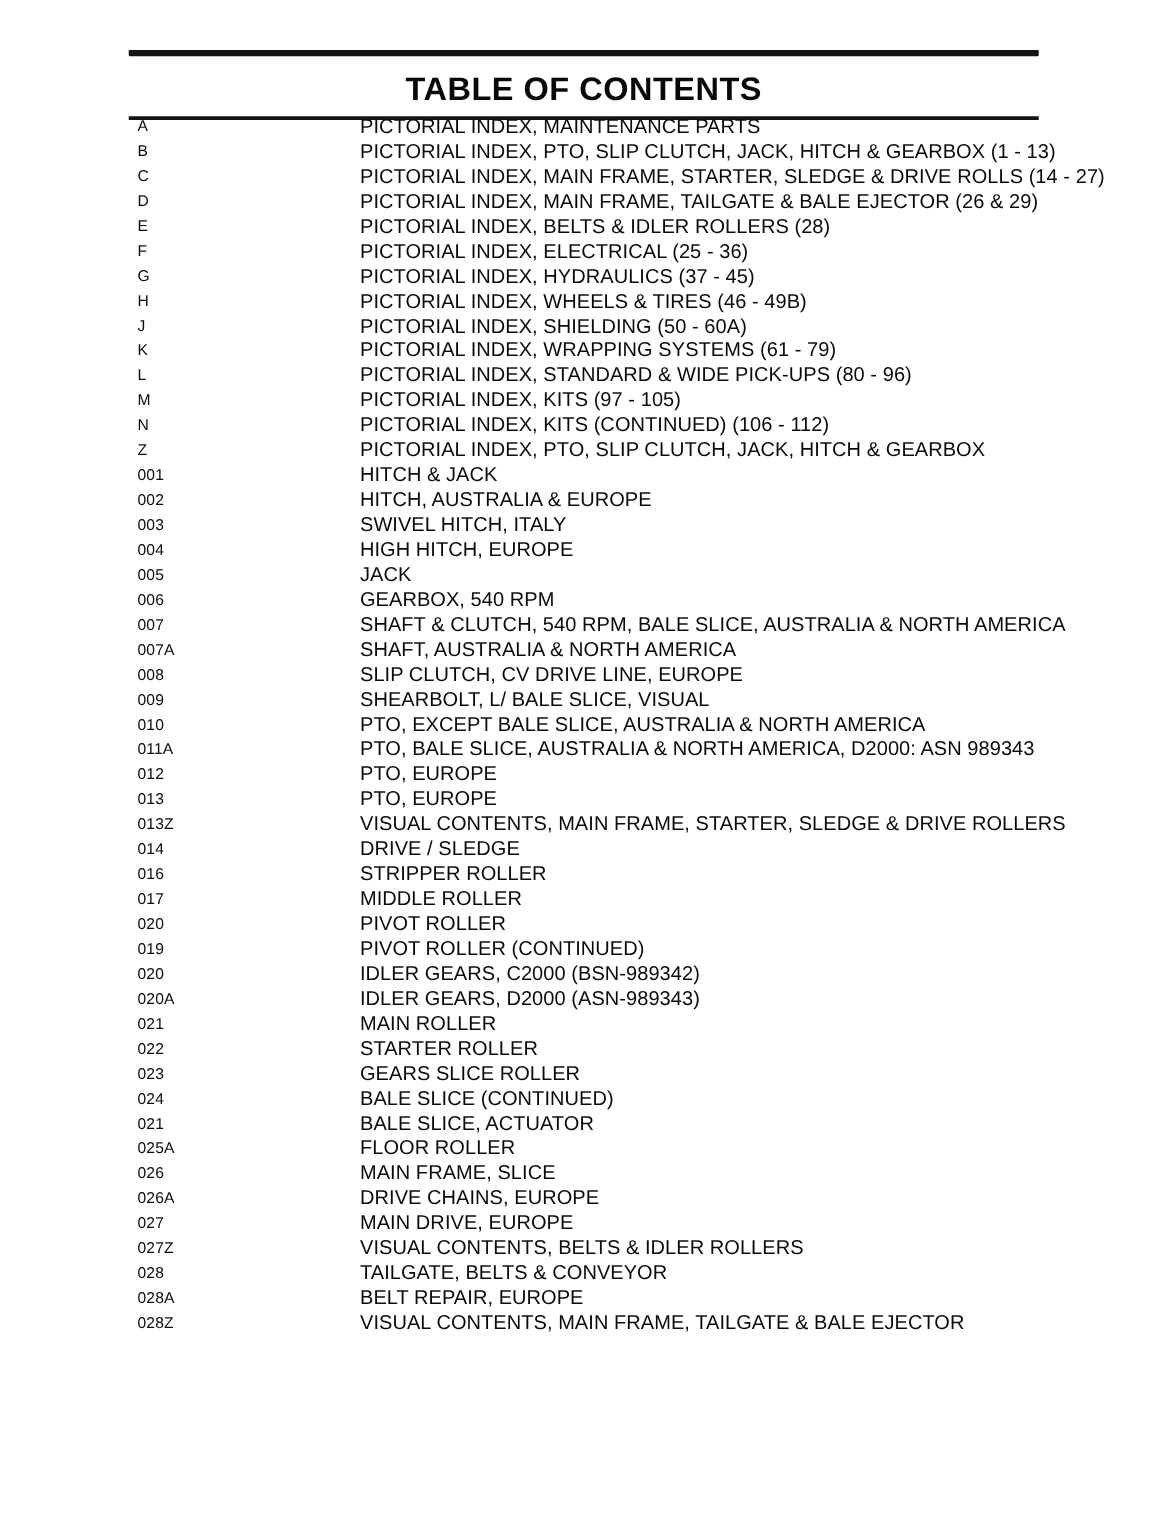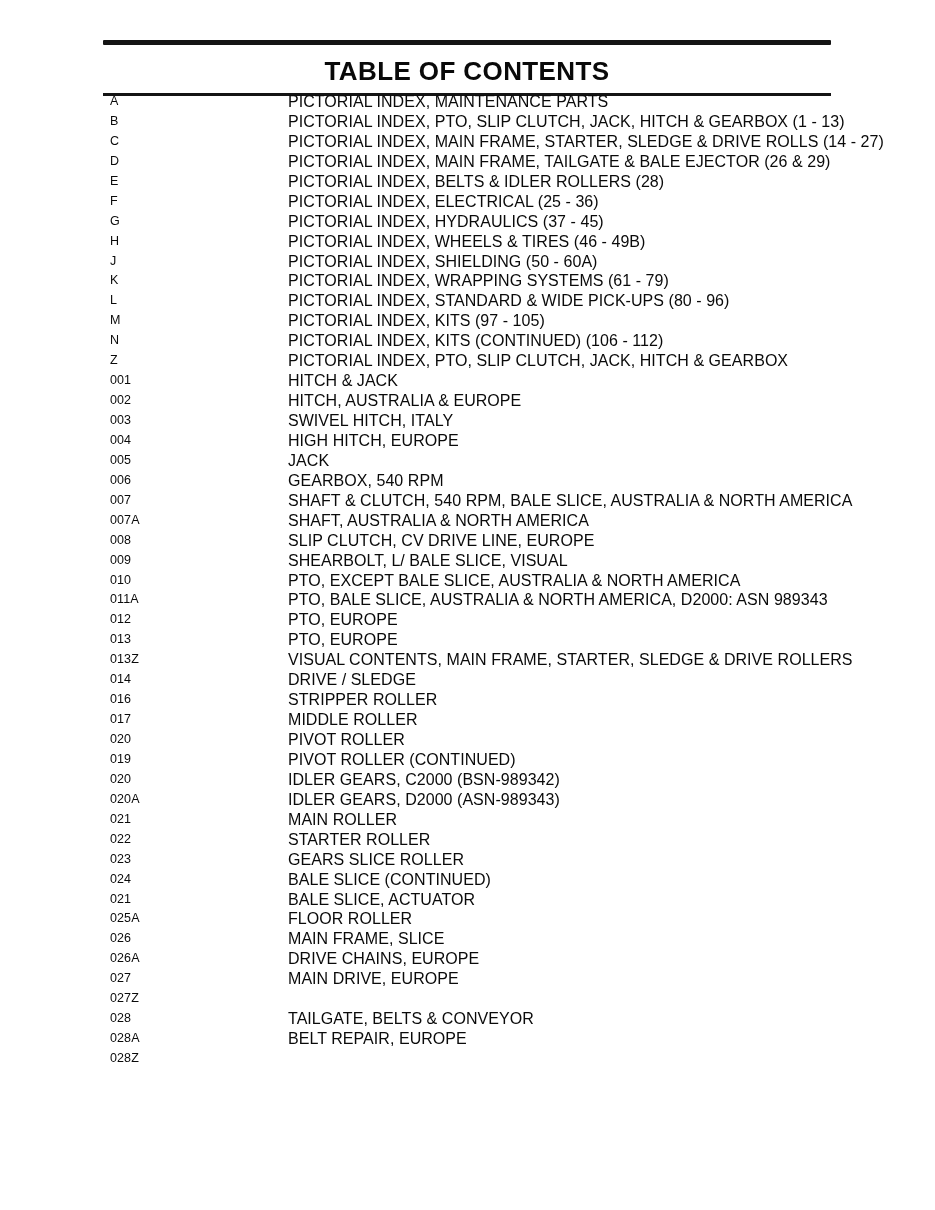--- a/index.html
+++ b/index.html
@@ -277,27 +277,29 @@
       <div class="toc-row">
         <span class="toc-code">026A</span>
         <span class="toc-desc">DRIVE CHAINS, EUROPE</span>
       </div>
       <div class="toc-row">
         <span class="toc-code">027</span>
         <span class="toc-desc">MAIN DRIVE, EUROPE</span>
       </div>
       <div class="toc-row">
         <span class="toc-code">027Z</span>
+        <span class="toc-desc">VISUAL CONTENTS, BELTS &amp; IDLER ROLLERS</span>
       </div>
       <div class="toc-row">
         <span class="toc-code">028</span>
         <span class="toc-desc">TAILGATE, BELTS &amp; CONVEYOR</span>
       </div>
       <div class="toc-row">
         <span class="toc-code">028A</span>
         <span class="toc-desc">BELT REPAIR, EUROPE</span>
       </div>
       <div class="toc-row">
         <span class="toc-code">028Z</span>
+        <span class="toc-desc">VISUAL CONTENTS, MAIN FRAME, TAILGATE &amp; BALE EJECTOR</span>
       </div>
     </div>
 
 </div>
 
 </body></html>

